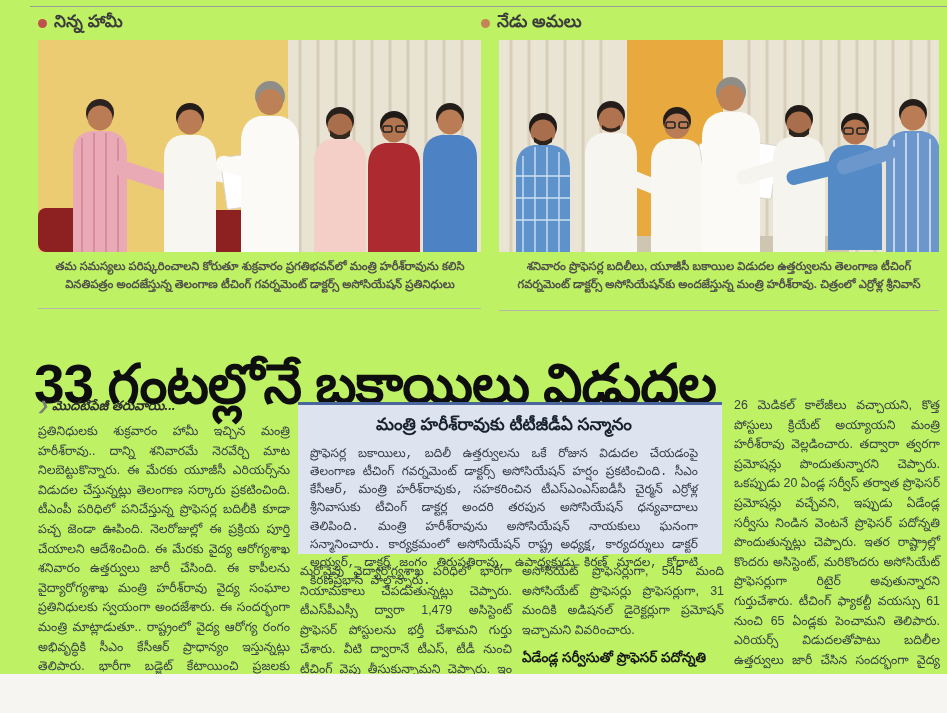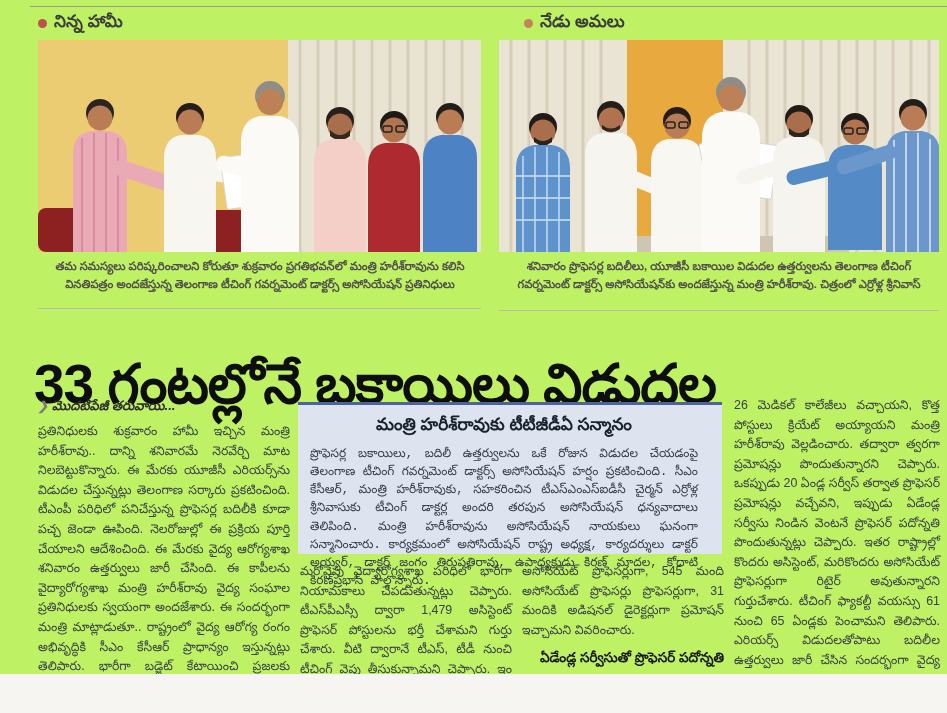--- a/index.html
+++ b/index.html
@@ -34,38 +34,38 @@
   .leadin .chev{color:#7d7d78;margin-right:4px;font-size:12px;}
 
   .bluebox{position:absolute;left:298px;top:402px;width:424px;height:152px;
            background:#dde4ef;border-top:3px solid #4a659b;box-sizing:border-box;
            padding:8px 24px 6px 12px;}
   .bluebox h2{margin:2px 0 7px 0;text-align:center;font-size:17px;color:#18212e;
               font-weight:800;}
   .bluebox .bodytext{font-size:12.1px;line-height:1.5;color:#343b46;font-family:Liberation Mono, monospace;}
 
   .subhead{font-weight:800;font-size:13.5px;color:#171717;margin:10px 0 6px 0;
-           text-align:right;}
+           text-align:left;}
 
   
   .cut-blue{position:absolute;left:0;top:697px;width:88px;height:16px;background:#8492c6;}
   .cut-yellow{position:absolute;left:30px;top:709px;width:104px;height:4px;background:#efd14b;}
 </style>
 </head>
 <body>
 
 <div class="page">
 
   <div class="rule" style="left:30px;top:6px;width:917px;"></div>
 
   <div class="kicker" style="left:38px;">
     <span class="dot" style="background:#c0504d"></span>
     <span>నిన్న హామీ</span>
   </div>
-  <div class="kicker" style="left:524px;">
+  <div class="kicker" style="left:481px;">
     <span class="dot" style="background:#c58457"></span>
     <span>నేడు అమలు</span>
   </div>
 
   <div class="photo" style="left:38px;width:443px;">
     <svg width="443" height="212" viewBox="0 0 443 212">
 
       <rect x="0" y="0" width="443" height="212" fill="#eccc72"></rect>
       <rect x="250" y="0" width="193" height="212" fill="#e9e3d3"></rect>
       <g stroke="#d6cdb8" stroke-width="3">

